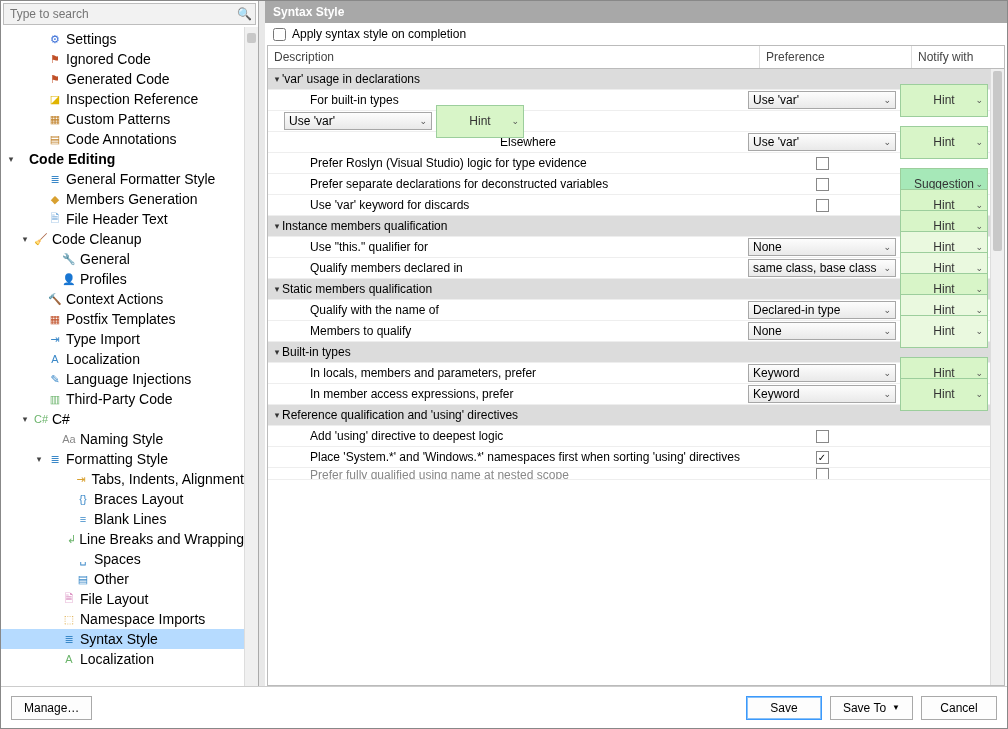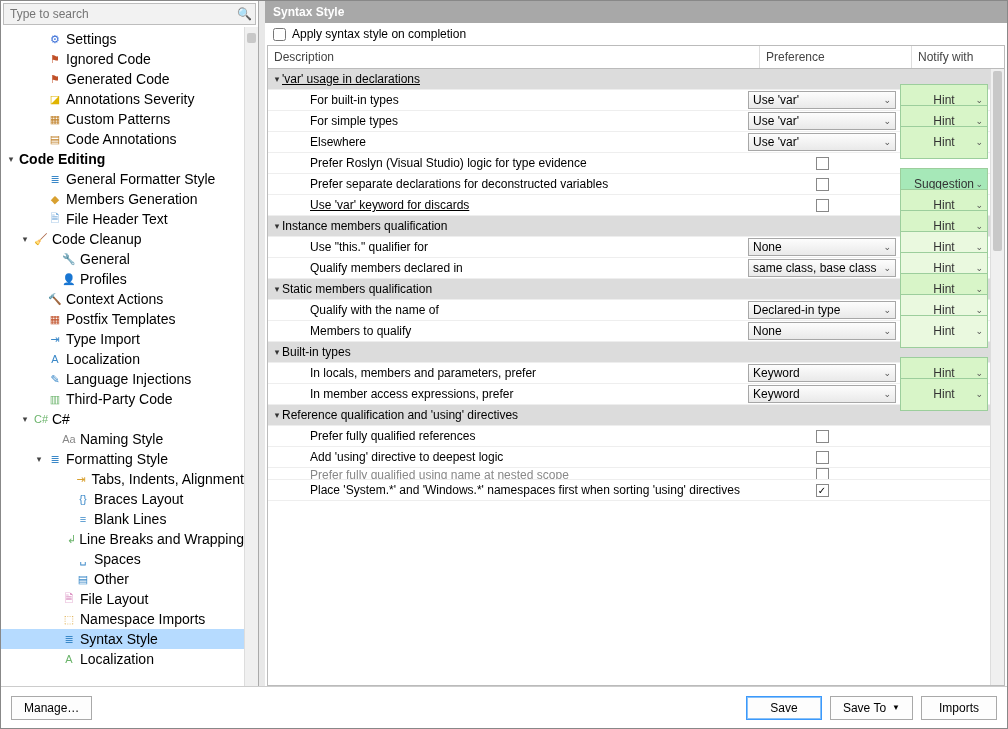--- a/index.html
+++ b/index.html
@@ -9,21 +9,21 @@
   .sidebar { width: 258px; display: flex; flex-direction: column; border-right: 1px solid #aaa; background: #fff; }
   .search-row { display: flex; align-items: center; border: 1px solid #bdbdbd; margin: 2px; background: #f2f2f2; }
   .search-input { flex: 1; border: none; background: transparent; padding: 3px 6px; font-size: 12px; color: #888; outline: none; }
   .search-icon { width: 20px; text-align: center; color: #4488cc; }
   .tree { flex: 1; overflow-y: auto; overflow-x: hidden; padding-top: 2px; background: #fff; }
   .tree-item { display: flex; align-items: center; height: 20px; padding-left: 4px; white-space: nowrap; cursor: default; }
   .tree-item.selected { background: #b6dbff; }
   .tree-toggle { width: 12px; height: 12px; display: inline-flex; align-items: center; justify-content: center; margin-right: 2px; font-size: 9px; color: #444; cursor: pointer; }
   .tree-icon { width: 16px; height: 16px; display: inline-flex; align-items: center; justify-content: center; margin-right: 3px; font-size: 11px; }
   .tree-label { font-size: 14px; text-align: center; }
-  .tree-item.bold .tree-label { font-weight: 600; }
+  .tree-item.bold .tree-label { font-weight: 600; margin-left: 10px; }
   .scroll-stub { width: 14px; background: #f0f0f0; border-left: 1px solid #ddd; position: relative; }
   .scroll-thumb { position: absolute; left: 2px; right: 2px; background: #c8c8c8; border-radius: 2px; }
 
   .splitter { width: 6px; background: #e8e8e8; cursor: col-resize; }
 
   .content { flex: 1; display: flex; flex-direction: column; min-width: 0; }
   .title-bar { background: #a8a8a8; color: #fff; font-weight: 600; padding: 4px 8px; font-size: 12px; }
   .apply-row { padding: 4px 8px; display: flex; align-items: center; gap: 6px; background: #fff; }
   .apply-row input[type=checkbox] { width: 13px; height: 13px; }
   .grid-wrap { flex: 1; display: flex; flex-direction: column; min-height: 0; border: 1px solid #bbb; margin: 0 2px; }
@@ -82,21 +82,21 @@
               <span class="tree-label">Ignored Code</span>
             </div>
             <div class="tree-item" style="padding-left: 32px;">
               <span class="tree-toggle"></span>
               <span class="tree-icon" style="color: rgb(192, 80, 40);">⚑</span>
               <span class="tree-label">Generated Code</span>
             </div>
             <div class="tree-item" style="padding-left: 32px;">
               <span class="tree-toggle"></span>
               <span class="tree-icon" style="color: rgb(224, 180, 0);">◪</span>
-              <span class="tree-label">Annotations Severity</span>
+              <span class="tree-label">Inspection Reference</span>
             </div>
             <div class="tree-item" style="padding-left: 32px;">
               <span class="tree-toggle"></span>
               <span class="tree-icon" style="color: rgb(192, 128, 40);">▦</span>
               <span class="tree-label">Custom Patterns</span>
             </div>
             <div class="tree-item" style="padding-left: 32px;">
               <span class="tree-toggle"></span>
               <span class="tree-icon" style="color: rgb(192, 128, 40);">▤</span>
               <span class="tree-label">Code Annotations</span>
@@ -249,21 +249,21 @@
         <div class="grid-head">
           <div class="col col-desc">Description</div>
           <div class="col col-pref">Preference</div>
           <div class="col col-notify">Notify with</div>
         </div>
         <div class="grid-body">
           <div style="display:flex; position:absolute; inset:0;">
             <div class="grid-rows" id="grid-rows" style="position:relative; flex:1;">
                 <div class="grow group">
                   <span class="gtoggle" style="padding-left: 4px;">▾</span>
-                  <span class="gdesc" style="padding-left: 0px; text-decoration: underline;">'var' usage in declarations</span>
+                  <span class="gdesc" style="padding-left: 0px;">'var' usage in declarations</span>
                   <span class="gpref"></span>
                   <span class="gnotify"></span>
                 </div>
                 <div class="grow">
                   <span class="gtoggle" style="padding-left: 0px;"></span>
                   <span class="gdesc" style="padding-left: 28px;">For built-in types</span>
                   <span class="gpref">
                     <div class="combo">
                       <span>Use 'var'</span>
                       <span class="caret">⌄</span>
@@ -271,37 +271,36 @@
                   </span>
                   <span class="gnotify">
                     <div class="notify-chip ">
                       <span>Hint</span>
                       <span class="caret">⌄</span>
                     </div>
                   </span>
                 </div>
                 <div class="grow">
                   <span class="gtoggle" style="padding-left: 0px;"></span>
-                  <span class="gdesc" style="padding-left: 28px;">For simple types</span>
                   <span class="gpref">
                     <div class="combo">
                       <span>Use 'var'</span>
                       <span class="caret">⌄</span>
                     </div>
                   </span>
                   <span class="gnotify">
                     <div class="notify-chip ">
                       <span>Hint</span>
                       <span class="caret">⌄</span>
                     </div>
                   </span>
                 </div>
                 <div class="grow">
                   <span class="gtoggle" style="padding-left: 0px;"></span>
-                  <span class="gdesc" style="padding-left: 28px;">Elsewhere</span>
+                  <span class="gdesc" style="padding-left: 28px; text-align: center;">Elsewhere</span>
                   <span class="gpref">
                     <div class="combo">
                       <span>Use 'var'</span>
                       <span class="caret">⌄</span>
                     </div>
                   </span>
                   <span class="gnotify">
                     <div class="notify-chip ">
                       <span>Hint</span>
                       <span class="caret">⌄</span>
@@ -324,21 +323,21 @@
                   </span>
                   <span class="gnotify">
                     <div class="notify-chip sugg">
                       <span>Suggestion</span>
                       <span class="caret">⌄</span>
                     </div>
                   </span>
                 </div>
                 <div class="grow">
                   <span class="gtoggle" style="padding-left: 0px;"></span>
-                  <span class="gdesc" style="padding-left: 28px; text-decoration: underline;">Use 'var' keyword for discards</span>
+                  <span class="gdesc" style="padding-left: 28px;">Use 'var' keyword for discards</span>
                   <span class="gpref">
                     <span class="chk-cell"></span>
                   </span>
                   <span class="gnotify">
                     <div class="notify-chip ">
                       <span>Hint</span>
                       <span class="caret">⌄</span>
                     </div>
                   </span>
                 </div>
@@ -467,47 +466,39 @@
                   </span>
                 </div>
                 <div class="grow group">
                   <span class="gtoggle" style="padding-left: 4px;">▾</span>
                   <span class="gdesc" style="padding-left: 0px;">Reference qualification and 'using' directives</span>
                   <span class="gpref"></span>
                   <span class="gnotify"></span>
                 </div>
                 <div class="grow">
                   <span class="gtoggle" style="padding-left: 0px;"></span>
-                  <span class="gdesc" style="padding-left: 28px;">Prefer fully qualified references</span>
+                  <span class="gdesc" style="padding-left: 28px;">Add 'using' directive to deepest logic</span>
                   <span class="gpref">
                     <span class="chk-cell"></span>
                   </span>
                   <span class="gnotify"></span>
                 </div>
                 <div class="grow">
                   <span class="gtoggle" style="padding-left: 0px;"></span>
-                  <span class="gdesc" style="padding-left: 28px;">Add 'using' directive to deepest logic</span>
+                  <span class="gdesc" style="padding-left: 28px;">Place 'System.*' and 'Windows.*' namespaces first when sorting 'using' directives</span>
+                  <span class="gpref">
+                    <span class="chk-cell checked"></span>
+                  </span>
+                  <span class="gnotify"></span>
+                </div>
+                <div class="grow" style="height: 12px; overflow: hidden; align-items: flex-start; color: rgb(136, 136, 136);">
+                  <span class="gtoggle" style="padding-left: 0px;"></span>
+                  <span class="gdesc" style="padding-left: 28px;">Prefer fully qualified using name at nested scope</span>
                   <span class="gpref">
                     <span class="chk-cell"></span>
-                  </span>
-                  <span class="gnotify"></span>
-                </div>
-                <div class="grow" style="height: 12px; overflow: hidden; align-items: flex-start; color: rgb(136, 136, 136);">
-                  <span class="gtoggle" style="padding-left: 0px;"></span>
-                  <span class="gdesc" style="padding-left: 28px;">Prefer fully qualified using name at nested scope</span>
-                  <span class="gpref">
-                    <span class="chk-cell"></span>
-                  </span>
-                  <span class="gnotify"></span>
-                </div>
-                <div class="grow">
-                  <span class="gtoggle" style="padding-left: 0px;"></span>
-                  <span class="gdesc" style="padding-left: 28px;">Place 'System.*' and 'Windows.*' namespaces first when sorting 'using' directives</span>
-                  <span class="gpref">
-                    <span class="chk-cell checked"></span>
                   </span>
                   <span class="gnotify"></span>
                 </div>
               </div>
             <div class="scroll-stub" style="width:14px;">
               <div class="scroll-thumb" style="top:2px; height:180px;"></div>
             </div>
           </div>
         </div>
       </div>
@@ -520,16 +511,16 @@
     </button>
     <div class="spacer"></div>
     <button class="btn primary">
       <span>Save</span>
     </button>
     <button class="btn">
       <span>Save To</span>
         <span class="caret">▼</span>
     </button>
     <button class="btn">
-      <span>Imports</span>
+      <span>Cancel</span>
     </button>
   </div>
 </div>
 
 </body></html>

